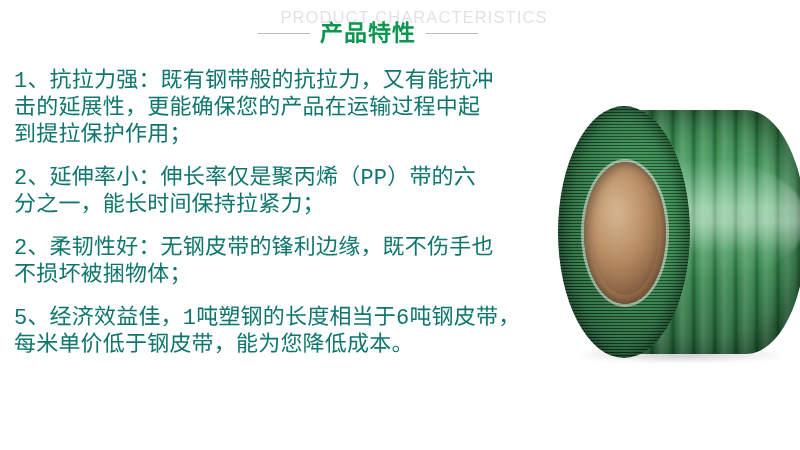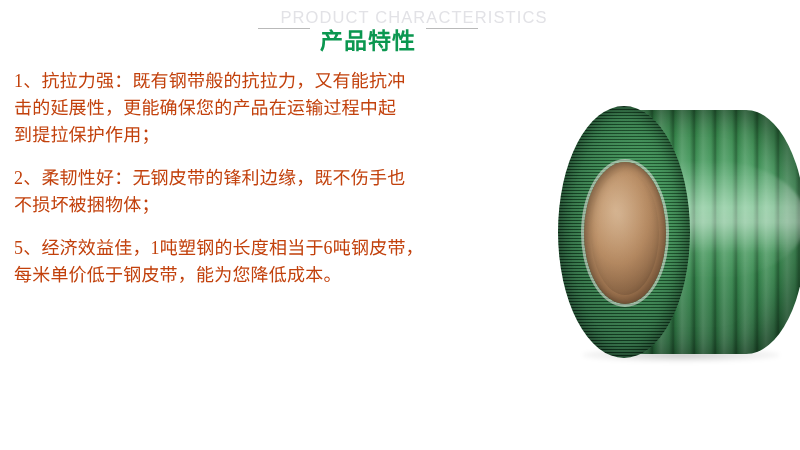--- a/index.html
+++ b/index.html
@@ -36,24 +36,25 @@
     font-family: "Liberation Sans", "DejaVu Sans", sans-serif;
     font-size: 16.5px;
     letter-spacing: 1.1px;
     color: #e2e2e6;
     white-space: nowrap;
     font-weight: 400;
     padding-left: 14px;
   }
   .header-cn-row {
     position: absolute;
-    top: 28px;
+    top: 20px;
     left: 0;
     width: 736px;
     display: flex;
+    align-items: center;
     justify-content: center;
   }
   .rule {
     width: 52px;
     height: 1px;
     background: #b9b9b9;
     flex: 0 0 auto;
   }
   .rule.left  { margin-right: 10px; }
   .rule.right { margin-left: 10px; }
@@ -68,23 +69,23 @@
   }
 
   
   .copy {
     position: absolute;
     left: 14px;
     top: 68px;
     width: 540px;
   }
   .para {
-    color: #c2410c;
-    font-family: Liberation Serif, serif;
-    font-size: 18px;
+    color: #0f766e;
+    font-family: Liberation Mono, monospace;
+    font-size: 22px;
     line-height: 27px;
     letter-spacing: 0.2px;
     margin: 0 0 16px 0;
     white-space: pre-line;
   }
   .para:last-child { margin-bottom: 4px; }
 
   
   .photo {
     position: absolute;
@@ -221,20 +222,22 @@
       <span class="rule left"></span>
       <span class="header-cn">产品特性</span>
       <span class="rule right"></span>
     </div>
   </div>
 
   <div class="copy">
     <p class="para">1、抗拉力强：既有钢带般的抗拉力，又有能抗冲
 击的延展性，更能确保您的产品在运输过程中起
 到提拉保护作用；</p>
+    <p class="para">2、延伸率小：伸长率仅是聚丙烯（PP）带的六
+分之一，能长时间保持拉紧力；</p>
     <p class="para">2、柔韧性好：无钢皮带的锋利边缘，既不伤手也
 不损坏被捆物体；</p>
     <p class="para">5、经济效益佳，1吨塑钢的长度相当于6吨钢皮带，
 每米单价低于钢皮带，能为您降低成本。</p>
   </div>
 
   <div class="photo">
     <div class="roll">
       <div class="roll-shadow"></div>
       <div class="roll-body"></div>

